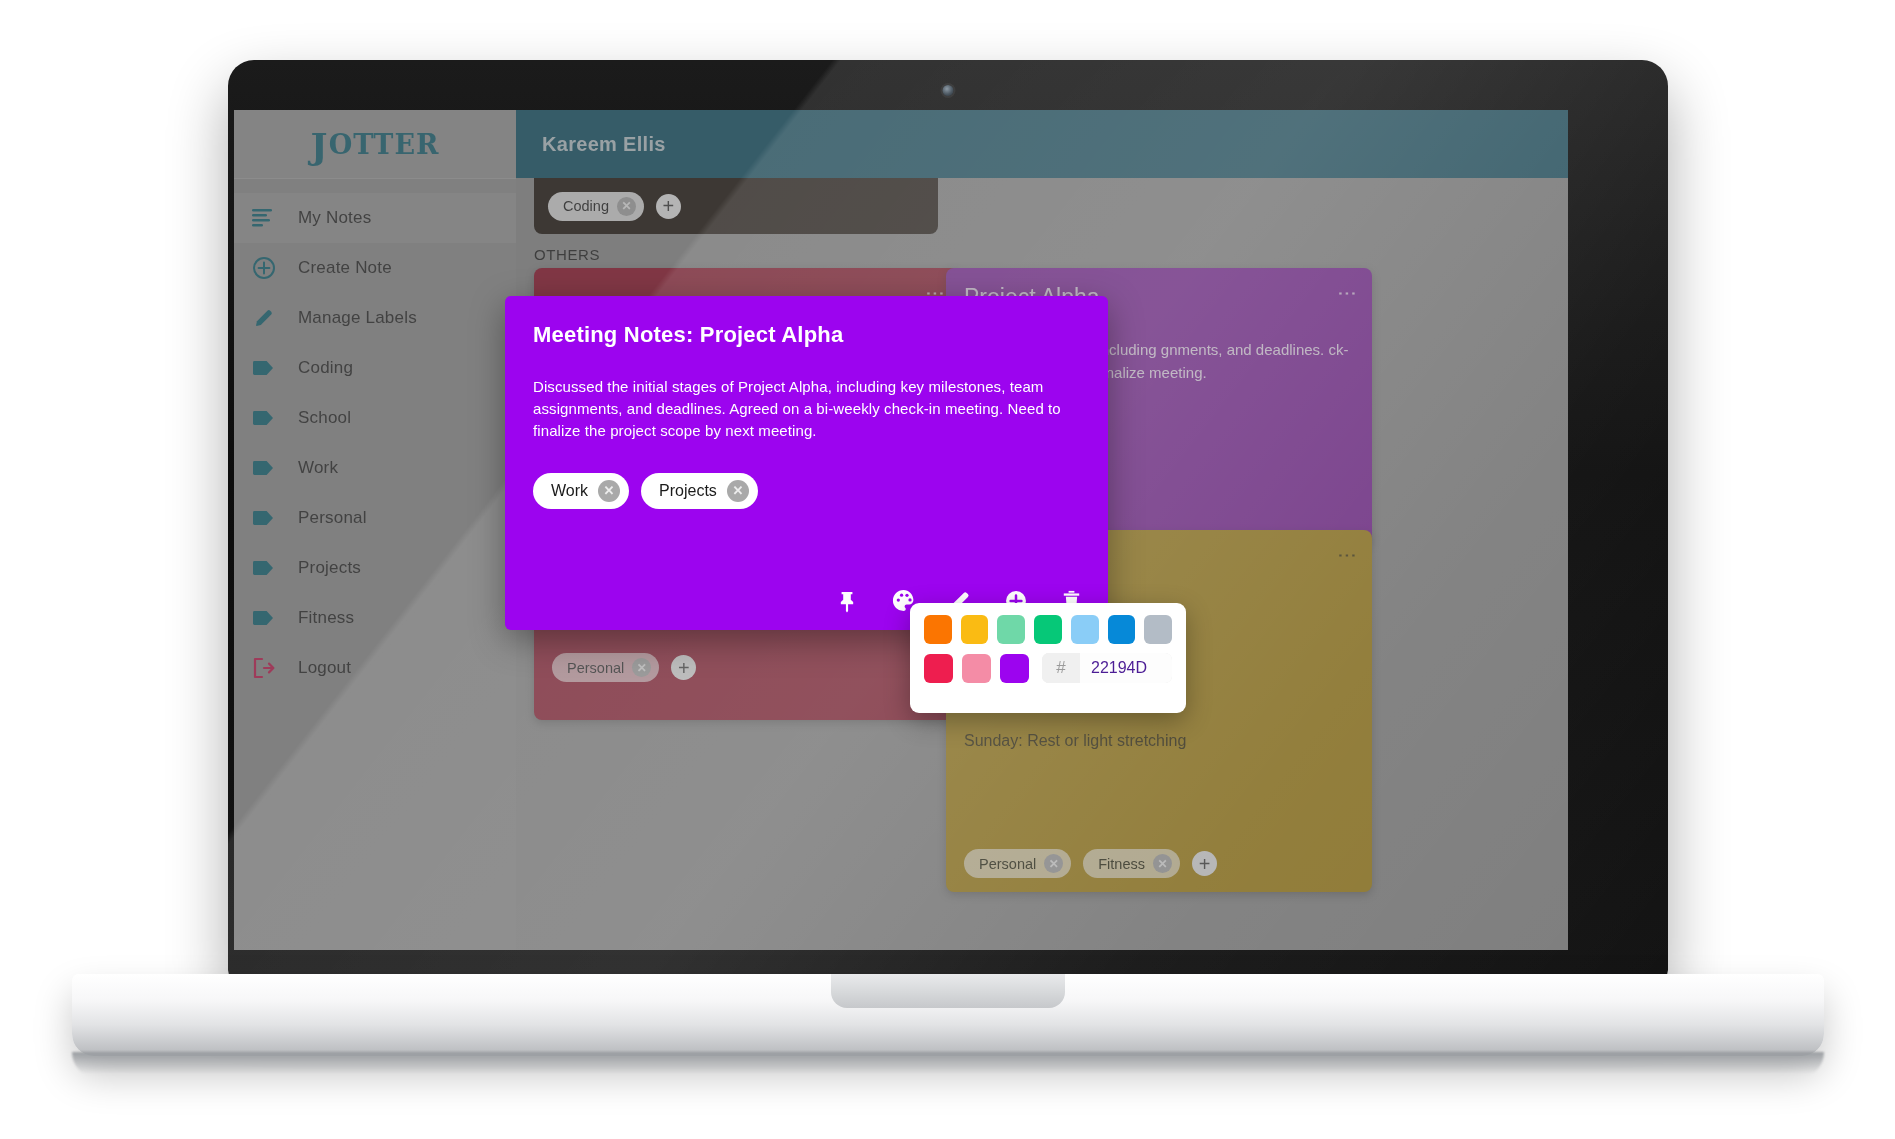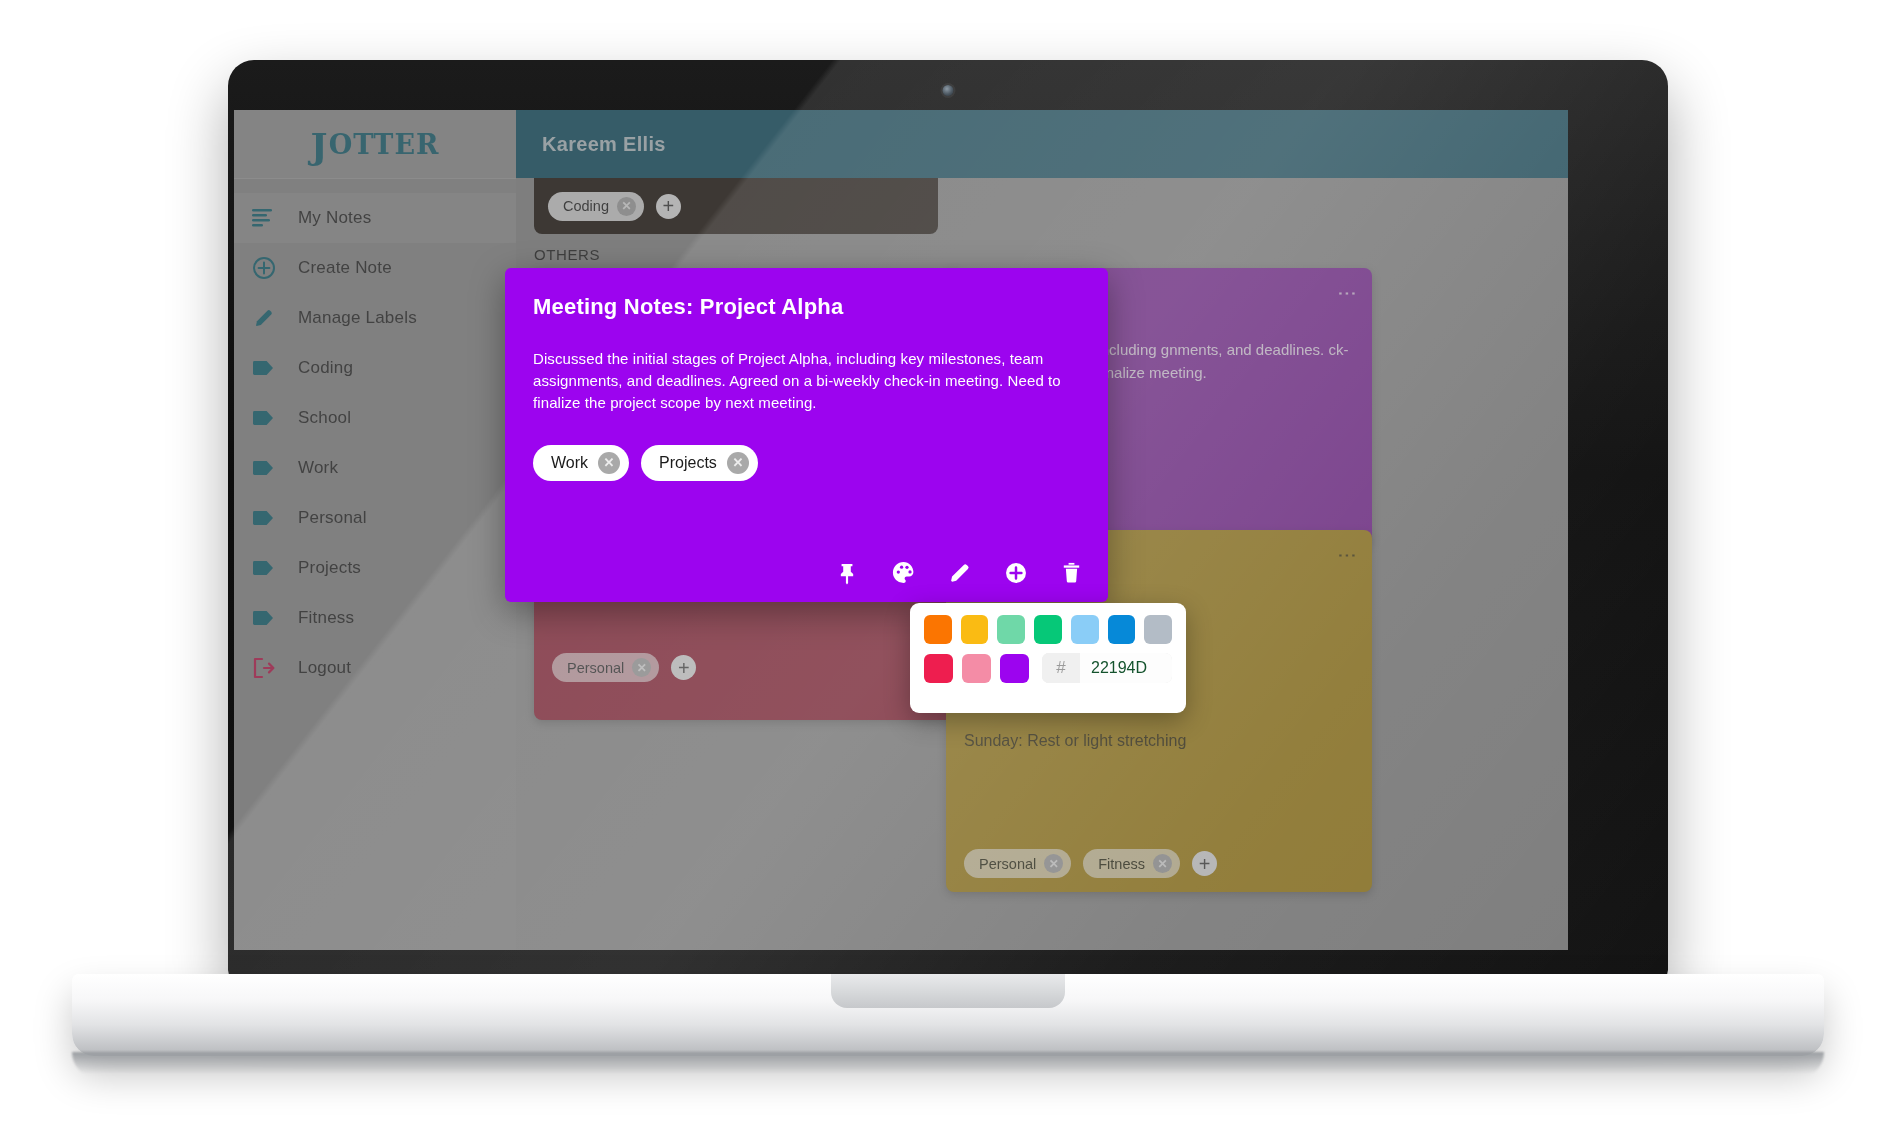--- a/index.html
+++ b/index.html
@@ -132,21 +132,21 @@
 
   #note-red{left:18px;top:90px;width:390px;height:420px;background:#8f1028;color:#f2dfe3;}
   #note-purple{left:430px;top:90px;width:390px;height:245px;background:#7b179c;color:#efdff5;}
   #note-yellow{left:430px;top:352px;width:390px;height:330px;background:#a5820c;color:#2a2203;}
 
   .chip-dim{background:rgba(255,255,255,.62);}
   .chip-dark-text{color:#21210a;}
 
   
   #modal{
-    position:absolute;left:505px;top:268px;width:603px;height:334px;
+    position:absolute;left:505px;top:296px;width:603px;height:334px;
     background:#9c04ef;border-radius:6px;
     box-shadow:0 10px 34px rgba(0,0,0,.35);
     padding:26px 28px 16px 28px;box-sizing:border-box;
     color:#ffffff;
   }
   #modal-title{font-size:22px;font-weight:700;letter-spacing:.2px;}
   #modal-body{
     margin-top:28px;font-size:15px;line-height:1.48;font-weight:400;letter-spacing:.1px;
     max-width:545px;
   }
@@ -175,21 +175,21 @@
     display:flex;align-items:stretch;height:30px;margin-left:4px;
     border-radius:7px;overflow:hidden;background:#f7f7f7;flex:1;
     box-shadow:inset 0 0 0 1px #ececec;
   }
   #hex-hash{
     width:38px;display:flex;align-items:center;justify-content:center;
     color:#9a9a9a;font-size:17px;background:#f0f0f0;
   }
   #hex-value{
     flex:1;display:flex;align-items:center;padding-left:11px;
-    font-size:16px;color:#14532d;background:#fdfdfd;
+    font-size:16px;color:#4c1d95;background:#fdfdfd;
   }
 
   
   #dim{
     position:absolute;left:0;top:0;width:1334px;height:840px;
     background:rgba(110,110,110,.42);pointer-events:none;
   }
 </style>
 </head>
 <body>

